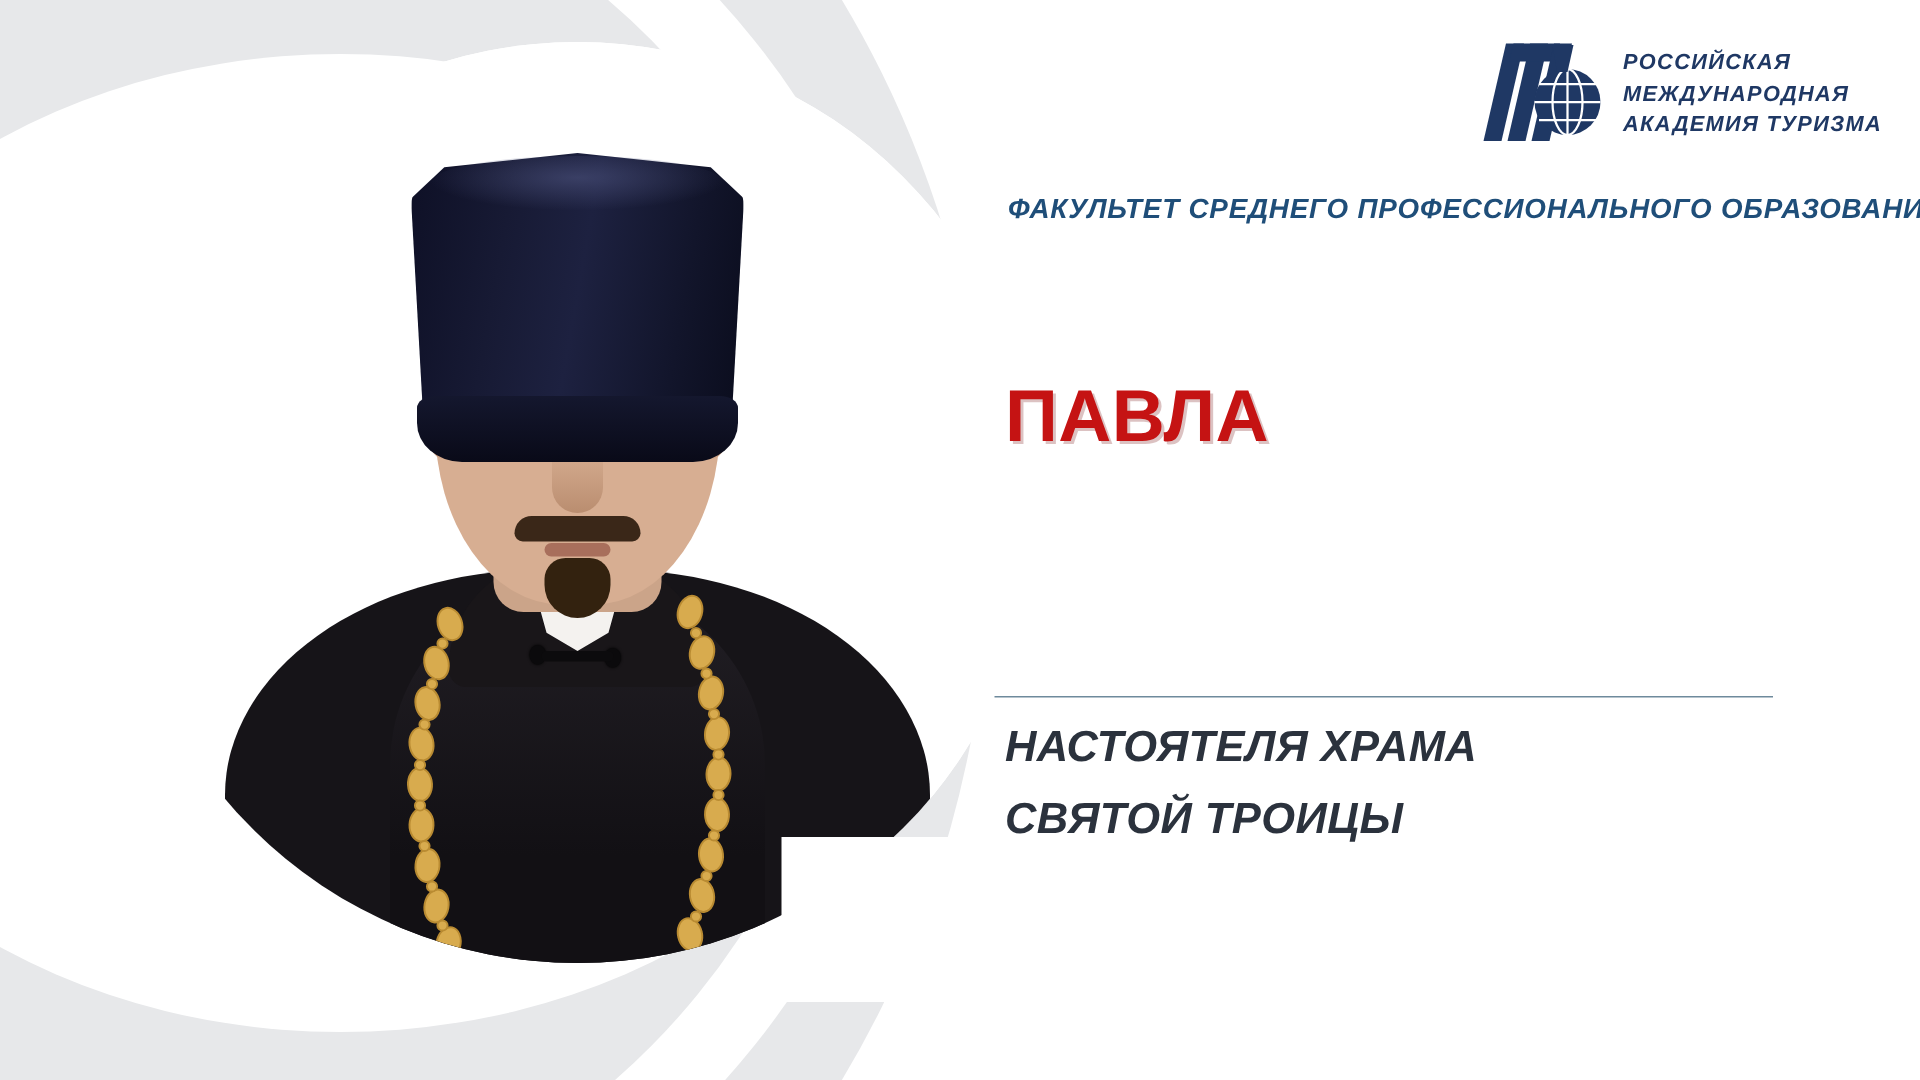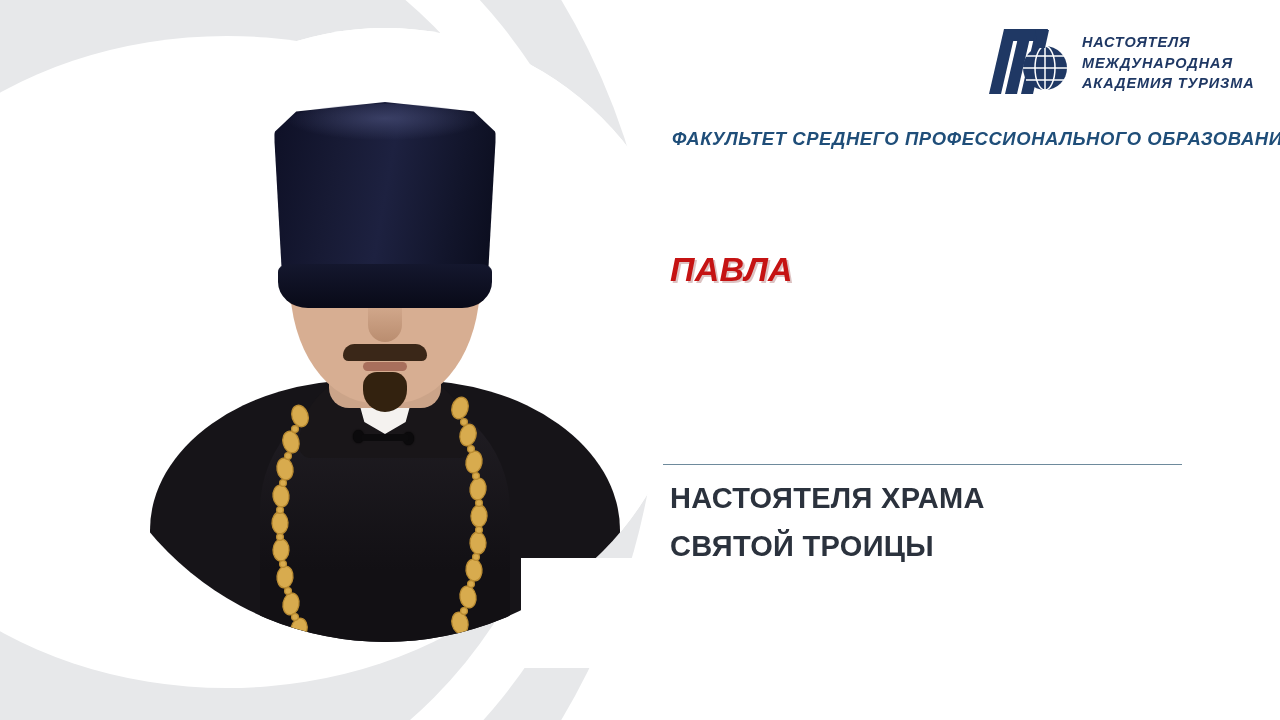--- a/index.html
+++ b/index.html
@@ -361,23 +361,22 @@
     font-style: italic;
     letter-spacing: .4px;
   }
 
   .name-block {
     position: absolute;
     left: 670px;
     top: 248px;
     width: 560px;
     color: #c51313;
-    font-size: 34px;
+    font-size: 49px;
     font-weight: bold;
-    font-style: italic;
     line-height: 1.25;
     letter-spacing: .3px;
     text-shadow: 2px 2px 0 rgba(120,20,20,.26);
   }
   .name-block div { white-space: nowrap; }
 
   .rule {
     position: absolute;
     left: 663px;
     top: 464px;
@@ -386,20 +385,21 @@
     background: #6e8a9c;
   }
 
   .role-block {
     position: absolute;
     left: 670px;
     top: 474px;
     color: #2b323d;
     font-size: 29px;
     font-weight: bold;
+    font-style: italic;
     line-height: 1.66;
     letter-spacing: .3px;
   }
   .role-block div { white-space: nowrap; }
 </style>
 </head>
 <body>
 
 <div id="slide">
 
@@ -498,21 +498,21 @@
       <g stroke="#ffffff" stroke-width="1.5" fill="none">
         <ellipse cx="62" cy="44" rx="10" ry="22"></ellipse>
         <line x1="40" y1="44" x2="84" y2="44"></line>
         <line x1="43" y1="32" x2="81" y2="32"></line>
         <line x1="43" y1="56" x2="81" y2="56"></line>
         <line x1="62" y1="22" x2="62" y2="66"></line>
       </g>
       <polygon points="52,6 66,6 62,24 55,24" fill="#1f3864"></polygon>
     </svg>
     <div class="logo-text">
-      <div>НАСТОЯТЕЛЯ</div>
+      <div>РОССИЙСКАЯ</div>
       <div>МЕЖДУНАРОДНАЯ</div>
       <div>АКАДЕМИЯ ТУРИЗМА</div>
     </div>
   </div>
 
   <div class="faculty-line">ФАКУЛЬТЕТ СРЕДНЕГО ПРОФЕССИОНАЛЬНОГО ОБРАЗОВАНИЯ</div>
 
 
   <div class="name-block">
     <div>ПАВЛА</div>

